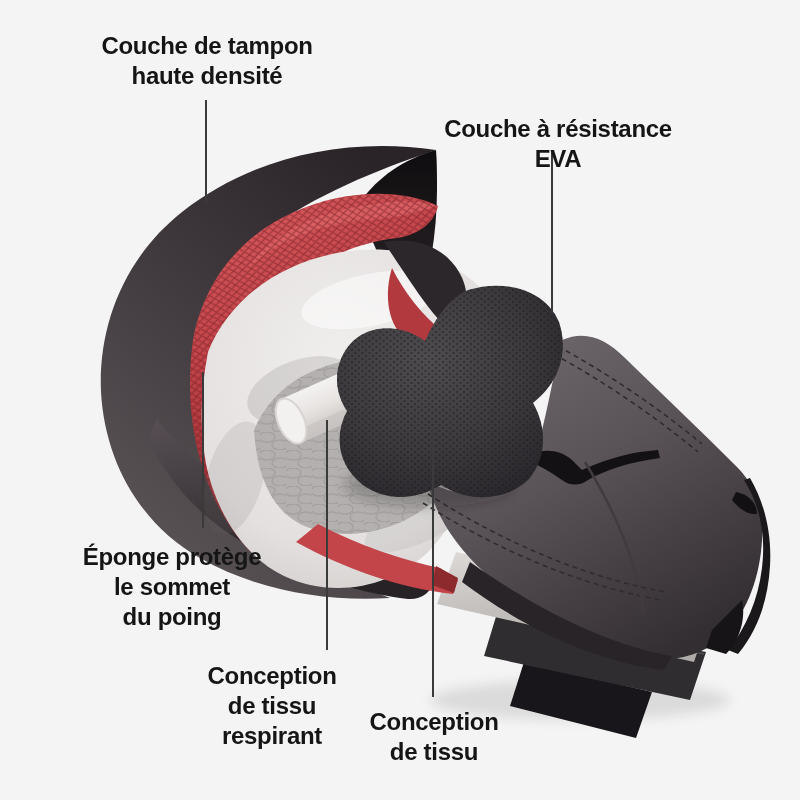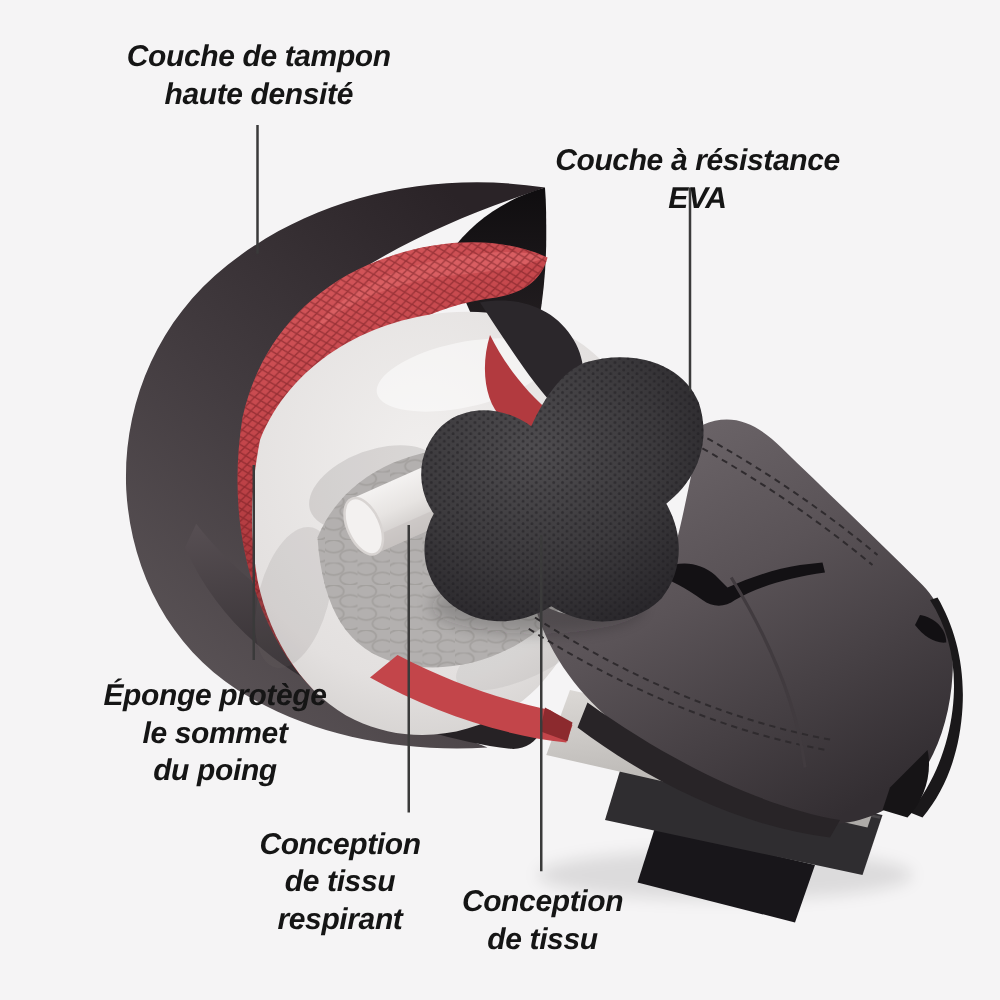--- a/index.html
+++ b/index.html
@@ -4,21 +4,21 @@
 <style>
   :root{
     --page_bg:#f5f4f5; --label_text:#151515; --leader_line:#3a3a3a;
     --shell:#433c40; --shell_dark:#241f22; --eva_red:#c3454a; --eva_red_deep:#8c2a2e;
     --foam:#eae8e7; --inner_foam:#b3b0af; --mesh_fabric:#3b393c; --leather:#5a5357;
     --suede:#cfccc9; --trim_black:#18161a;
   }
   html,body{margin:0;padding:0;}
   body{width:800px;height:800px;overflow:hidden;background:var(--page_bg);
        font-family:"Liberation Sans", sans-serif;}
-  .canvas{position:relative;width:800px;height:800px;background:var(--page_bg);font-style:italic;}
+  .canvas{position:relative;width:800px;height:800px;background:var(--page_bg);}
   .canvas svg{position:absolute;left:0;top:0;}
   .label{
     position:absolute; transform:translateX(-50%);
     text-align:center; white-space:pre-line;
     font-weight:700; font-size:24px; line-height:30px; letter-spacing:-0.3px;
     color:var(--label_text);
   }
 </style>
 </head>
 <body>

